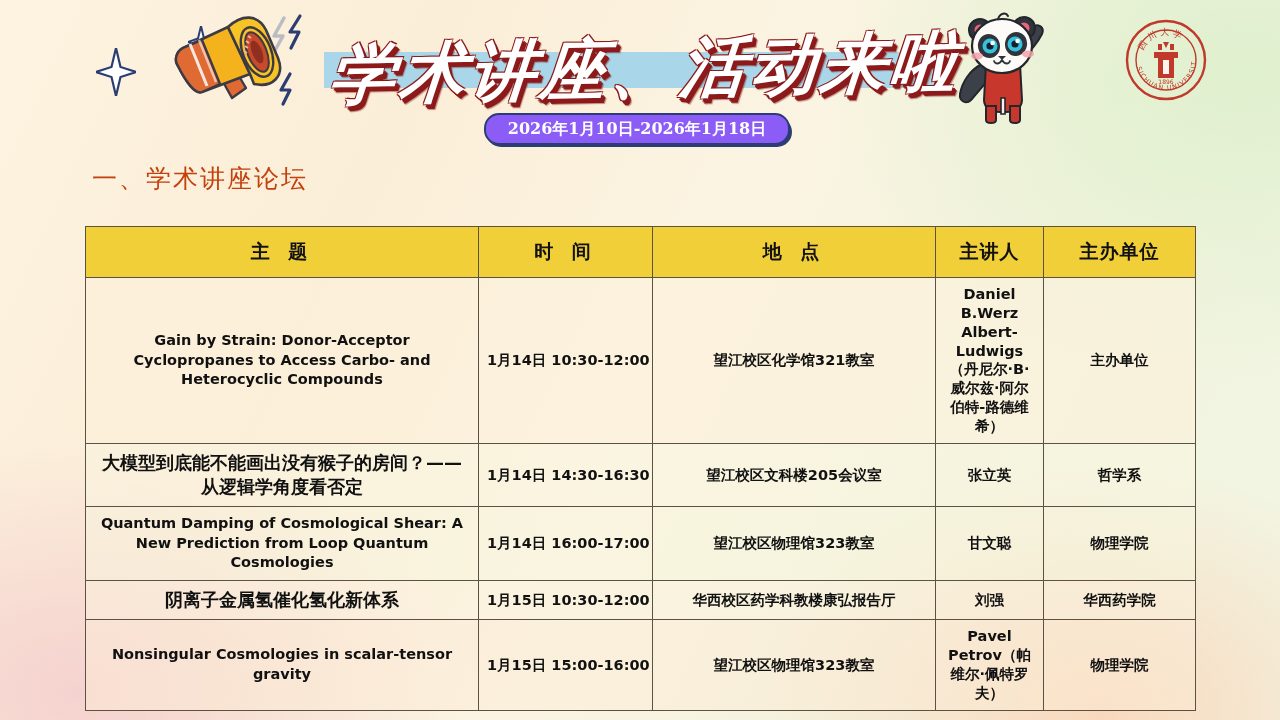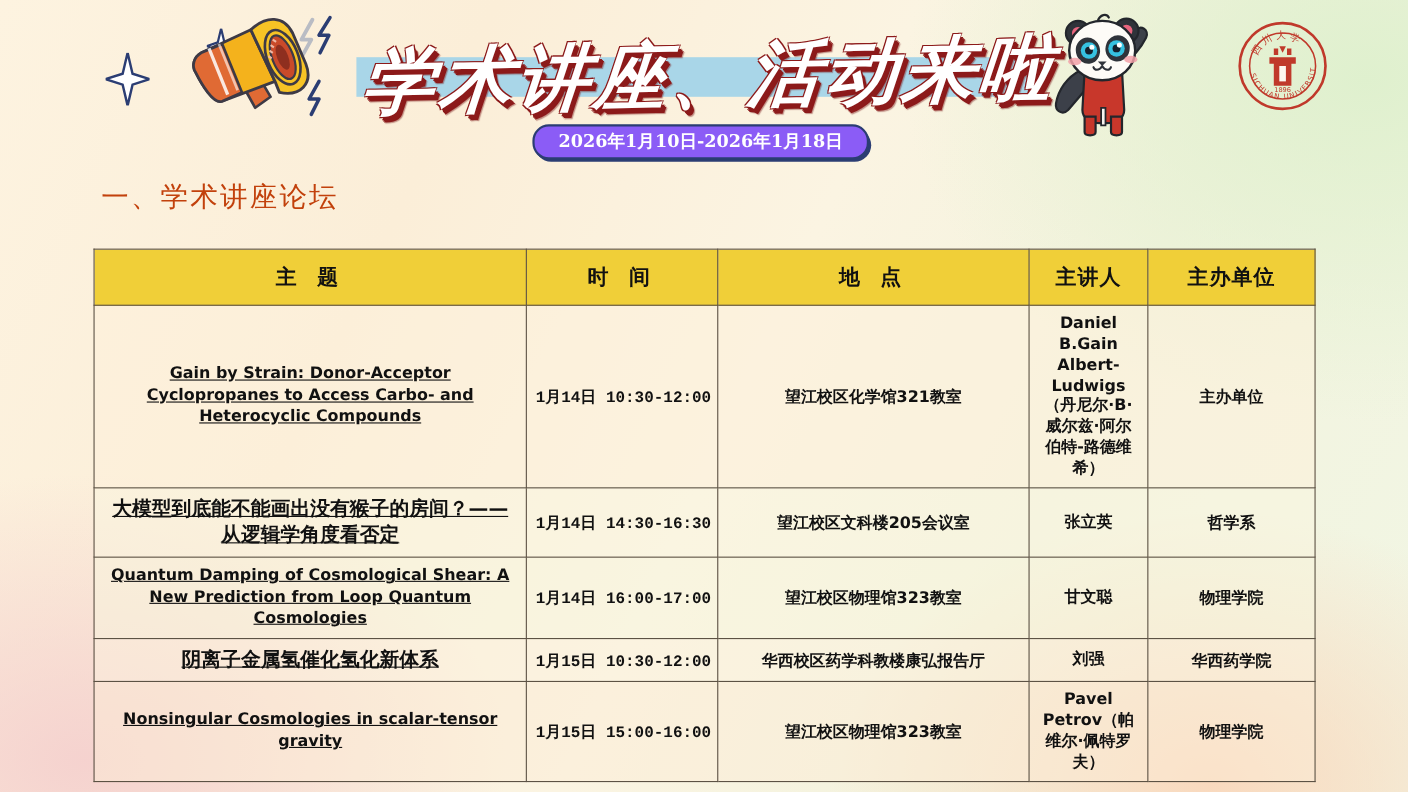--- a/index.html
+++ b/index.html
@@ -83,23 +83,23 @@
     background:#f0cf38;
     height:48px;
     font-size:19px;font-weight:bold;letter-spacing:6px;
   }
   table.sched th.tight{letter-spacing:1px;}
   table.sched td{
     padding:7px 8px;
     font-size:14.5px;font-weight:bold;
     background:rgba(255,255,255,.18);
   }
-  td.topic{font-size:15px;line-height:1.35;text-decoration:underline;}
+  td.topic{font-size:15px;line-height:1.35;}
   td.topic.cn{font-size:18px;}
-  td.time{font-size:15.5px;white-space:nowrap;font-family:Liberation Mono, monospace;}
+  td.time{font-size:15.5px;white-space:nowrap;}
   td.place{font-size:15px;}
   td.speaker{font-size:14px;line-height:1.3;}
   td.host{font-size:15px;}
   
   tr.r0 td{background:rgba(253,240,218,.55);}
   tr.r1 td{background:rgba(250,246,224,.5);}
   tr.r2 td{background:rgba(248,246,222,.5);}
   tr.r3 td{background:rgba(252,242,222,.5);}
   tr.r4 td{background:rgba(252,236,214,.5);}
   col.c-topic{width:393px;}
@@ -231,21 +231,21 @@
         <th>地  点</th>
         <th class="tight">主讲人</th>
         <th class="tight">主办单位</th>
       </tr>
     </thead>
     <tbody>
       <tr class="r0">
         <td class="topic">Gain by Strain: Donor-Acceptor Cyclopropanes to Access Carbo- and Heterocyclic Compounds</td>
         <td class="time">1月14日 10:30-12:00</td>
         <td class="place">望江校区化学馆321教室</td>
-        <td class="speaker">Daniel B.Gain Albert-Ludwigs（丹尼尔·B·威尔兹·阿尔伯特-路德维希）</td>
+        <td class="speaker">Daniel B.Werz Albert-Ludwigs（丹尼尔·B·威尔兹·阿尔伯特-路德维希）</td>
         <td class="host">主办单位</td>
       </tr>
       <tr class="r1">
         <td class="topic cn">大模型到底能不能画出没有猴子的房间？——从逻辑学角度看否定</td>
         <td class="time">1月14日 14:30-16:30</td>
         <td class="place">望江校区文科楼205会议室</td>
         <td class="speaker">张立英</td>
         <td class="host">哲学系</td>
       </tr>
       <tr class="r2">

